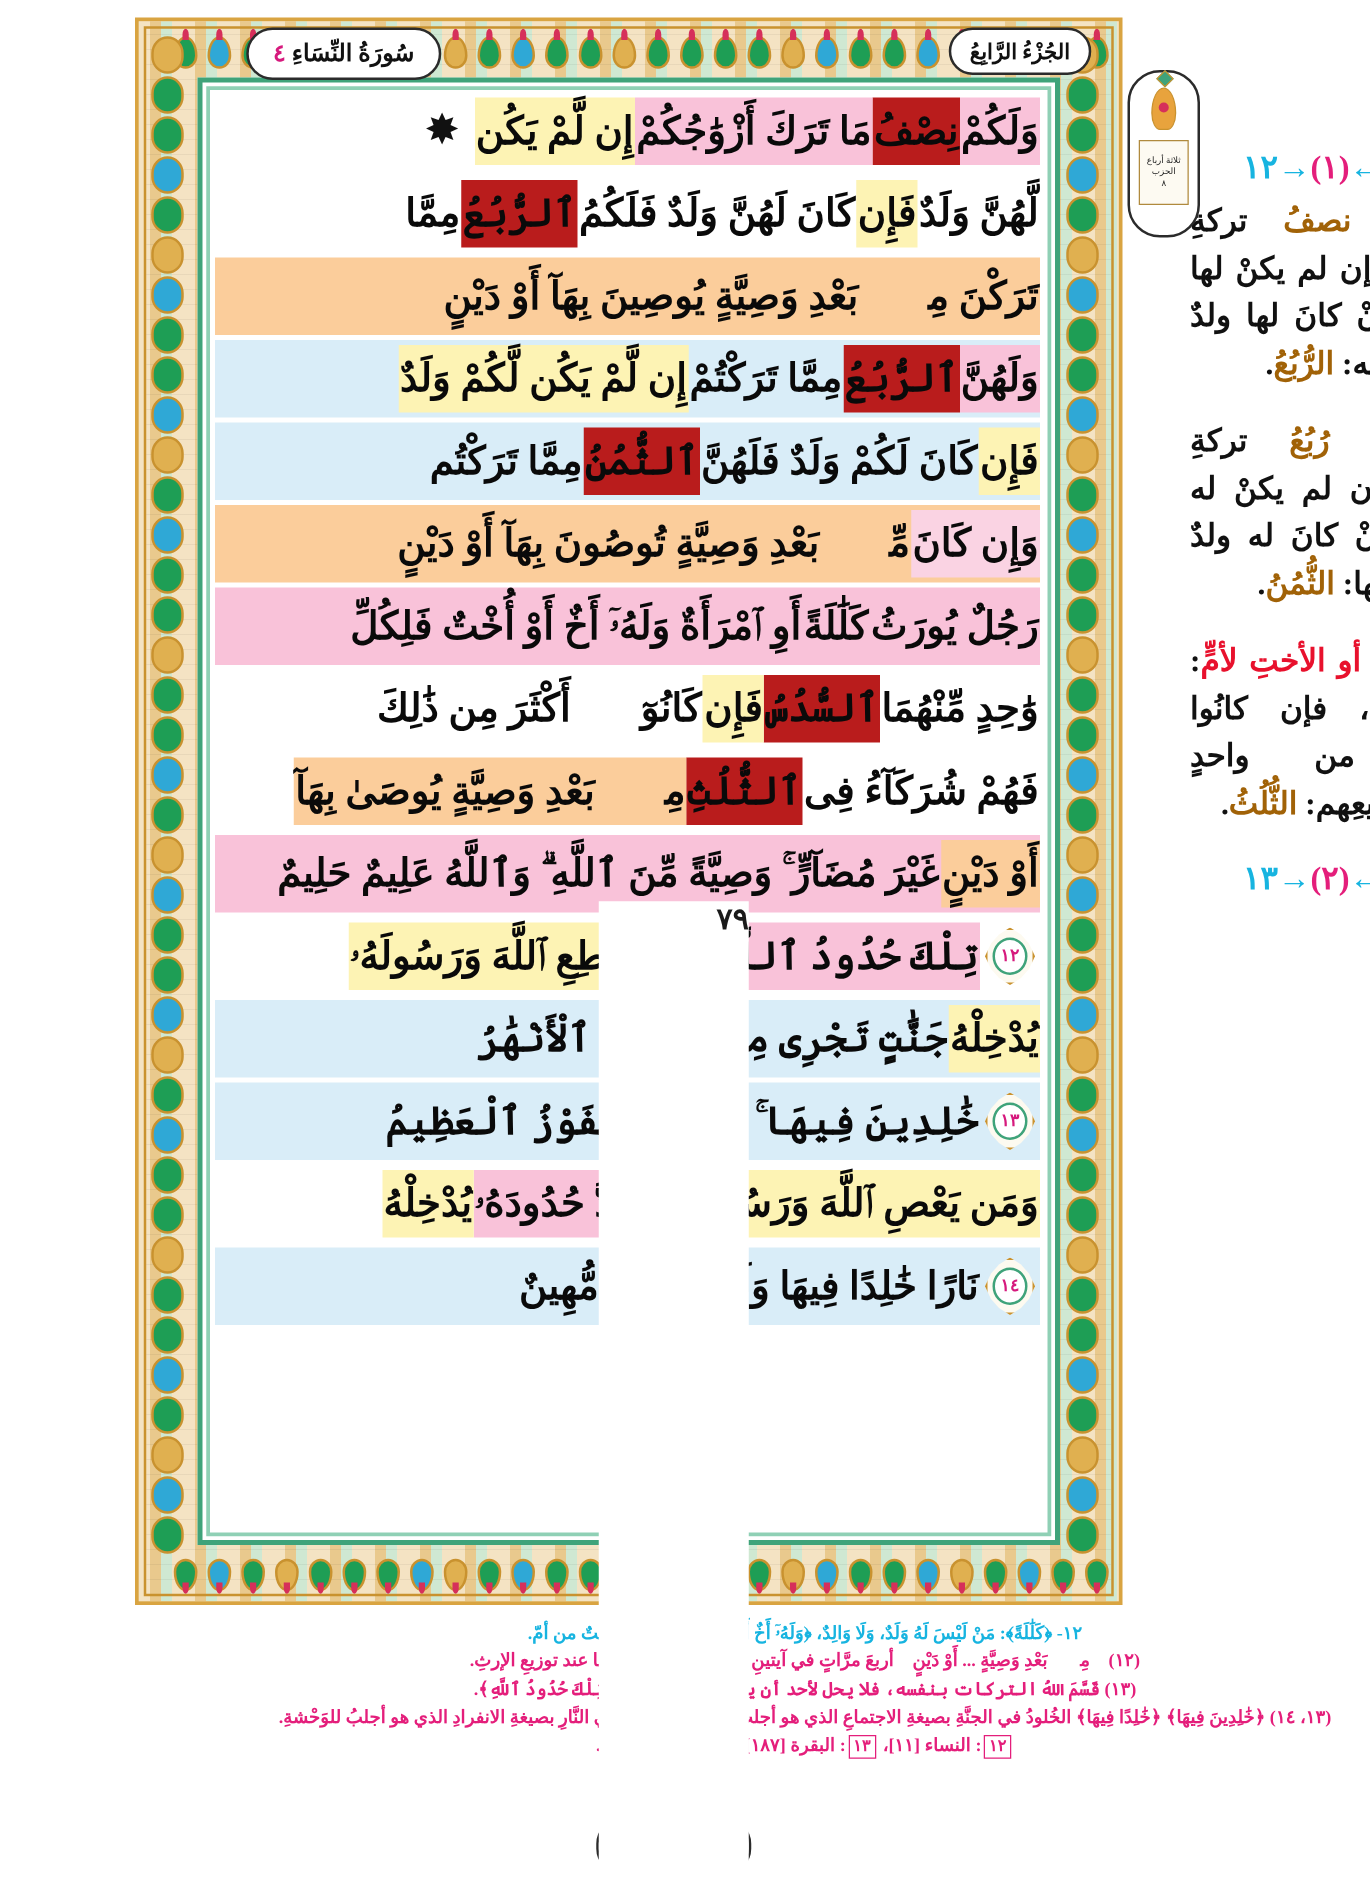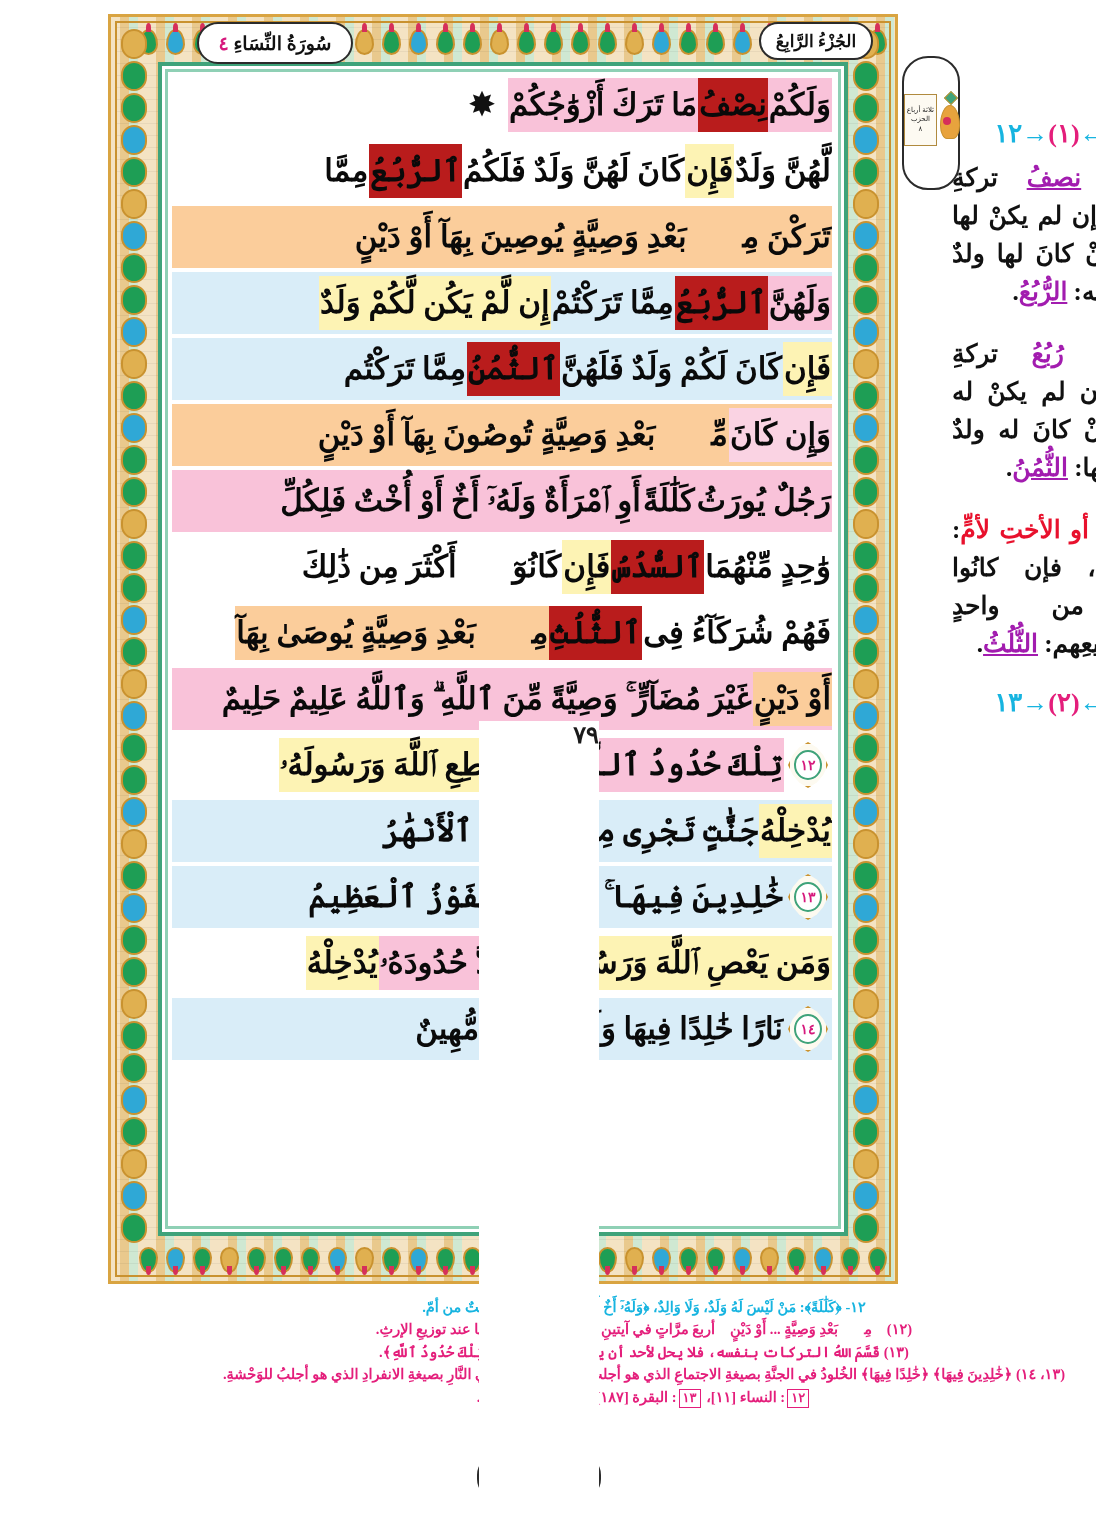--- a/index.html
+++ b/index.html
@@ -86,21 +86,21 @@
     white-space:nowrap;letter-spacing:-0.5px;
   }
   .cart-txt .num{color:#d6197d;}
   .cart-txt.juz{font-size:17px;}
   .cart-txt.page{font-size:24px;color:#1a1a1a;letter-spacing:1px;}
 
   
   .hizb{
     position:absolute;left:808px;top:56px;width:58px;height:134px;
     border:2px solid #2b2b2b;border-radius:26px;background:#fff;
-    display:flex;flex-direction:row;align-items:center;justify-content:space-between;
+    display:flex;flex-direction:column;align-items:center;justify-content:flex-start;
     padding-bottom:6px;box-sizing:border-box;z-index:9;
   }
   .hizb-finial{
     width:26px;height:52px;margin-bottom:2px;position:relative;
   }
   .hizb-finial::before{
     content:"";position:absolute;left:9px;top:0;width:8px;height:8px;
     background:#3fa37a;transform:rotate(45deg);border:1px solid #c9922f;
   }
   .hizb-finial::after{
@@ -183,21 +183,21 @@
     text-align:center;font-size:26px;font-weight:700;
     direction:rtl;margin-bottom:10px;white-space:nowrap;
   }
   .note-head .cyan{color:#17b4e0;}
   .note-head .mag{color:#e41e7b;}
   .note-body{
     font-size:25px;line-height:1.52;font-weight:700;color:#111;
     text-align:justify;text-align-last:center;
   }
   .note-body .red{color:#e8112d;}
-  .note-body .cyan{color:#a21caf;text-decoration:underline;}
+  .note-body .cyan{color:#a16207;}
 
   
   .footnotes{
     position:absolute;left:20px;top:1296px;width:1060px;
     direction:rtl;text-align:justify;
   }
   .fn{
     font-size:14.5px;line-height:1.55;font-weight:700;
     white-space:nowrap;text-align:center;
   }
@@ -384,20 +384,21 @@
       <span>الحزب</span>
       <span>٨</span>
     </div>
   </div>
 
   <div class="mushaf" id="mushaf">
       <div class="aya-line ">
         <span class="seg hl-pink">وَلَكُمْ</span>
         <span class="seg hl-blue">نِصْفُ</span>
         <span class="seg hl-pink">مَا تَرَكَ أَزْوَٰجُكُمْ</span>
+        <span class="seg hl-yellow">إِن لَّمْ يَكُن</span>
         <span class="flower"></span>
       </div>
       <div class="aya-line ">
         <span class="seg hl-none">لَّهُنَّ وَلَدٌ</span>
         <span class="seg hl-yellow">فَإِن</span>
         <span class="seg hl-none">كَانَ لَهُنَّ وَلَدٌ فَلَكُمُ</span>
         <span class="seg hl-blue">ٱلرُّبُعُ</span>
         <span class="seg hl-none">مِمَّا</span>
       </div>
       <div class="aya-line row-orange">

